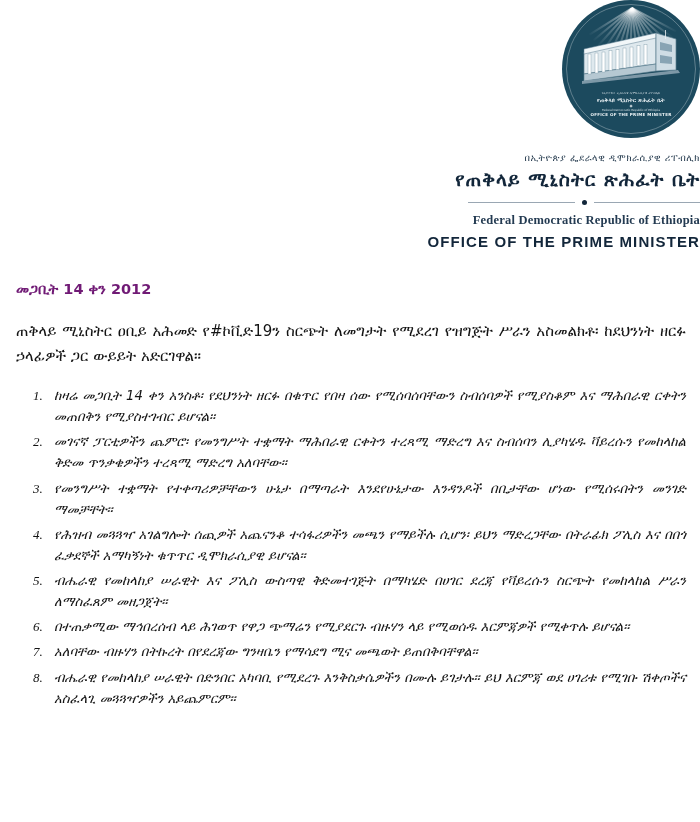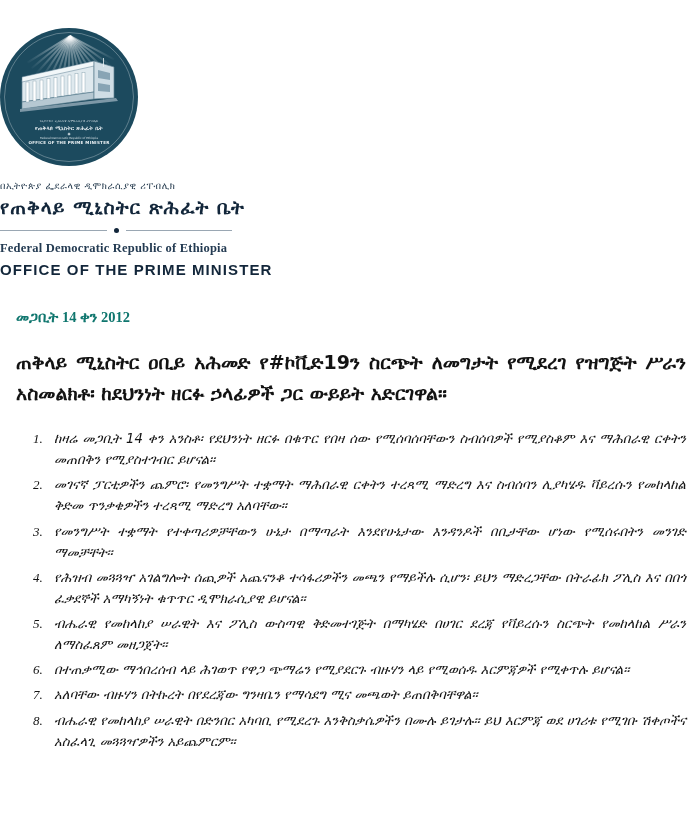--- a/index.html
+++ b/index.html
@@ -16,24 +16,24 @@
     position: relative;
     width: 700px;
     height: 822px;
     background: #ffffff;
     overflow: hidden;
     box-sizing: border-box;
   }
 
   
   .letterhead {
-    padding-top: 28px;
+    padding-top: 0;
     display: flex;
     flex-direction: column;
-    align-items: flex-start;
+    align-items: flex-end;
   }
   .seal {
     position: relative;
     width: 138px;
     height: 138px;
     border-radius: 50%;
     background: #1c4a5e;
     overflow: hidden;
     flex: none;
   }
@@ -158,30 +158,28 @@
   
   .body-wrap {
     padding: 0 14px 0 16px;
     box-sizing: border-box;
   }
   .datablock {
     margin-top: 28px;
     font-size: 14.5px;
     font-weight: bold;
     line-height: 1.62;
-    color: #0f766e;
-    font-family: Liberation Serif, serif;
+    color: #701a75;
   }
   .para {
     margin-top: 18px;
-    font-size: 19px;
+    font-size: 15px;
     line-height: 1.62;
     text-align: justify;
     color: #131313;
-    font-weight: bold;
   }
   ol.points {
     margin: 17px 0 0 0;
     padding-left: 30px;
     font-size: 13.2px;
     line-height: 1.6;
     color: #131313;
   }
   ol.points > li {
     margin-bottom: 4px;

